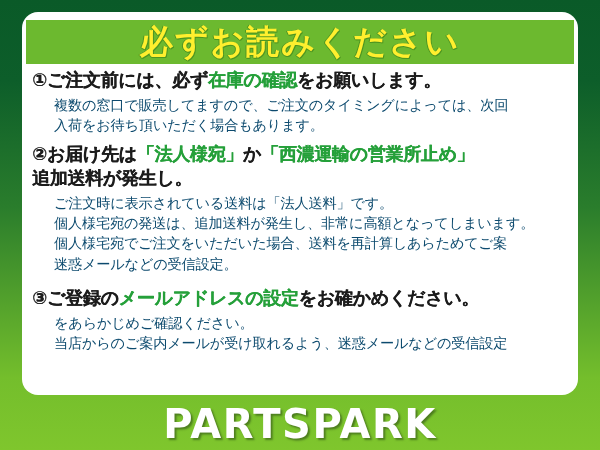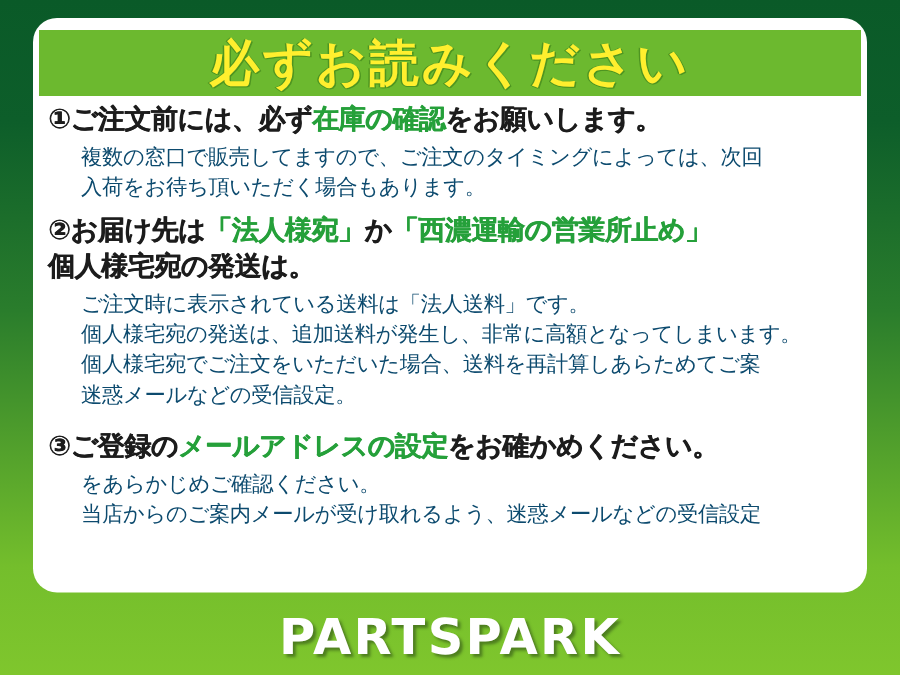--- a/index.html
+++ b/index.html
@@ -115,21 +115,21 @@
     top: 398px;
     width: 600px;
     height: 52px;
     display: flex;
     align-items: center;
     justify-content: center;
   }
 
   .brand {
     color: #ffffff;
-    font-size: 33px;
+    font-size: 40px;
     font-weight: bold;
     letter-spacing: 1.5px;
     text-shadow: 2px 2px 2px rgba(40,70,20,0.55);
   }
 </style>
 </head>
 <body>
 
 <div class="poster">
 
@@ -143,21 +143,21 @@
 
       <div class="item">
         <div class="item-head"><span>①</span><span>ご注文前には、必ず</span><span class="hl">在庫の確認</span><span>をお願いします。</span></div>
         <div class="item-sub sp-1">
           <div>複数の窓口で販売してますので、ご注文のタイミングによっては、次回</div>
           <div>入荷をお待ち頂いただく場合もあります。</div>
         </div>
       </div>
 
       <div class="item sp-2">
-        <div class="item-head wrap"><span>②</span><span>お届け先は</span><span class="hl">「法人様宛」</span><span>か</span><span class="hl">「西濃運輸の営業所止め」</span><br><span>個人様宅宛の発送は。</span></div>
+        <div class="item-head wrap"><span>②</span><span>お届け先は</span><span class="hl">「法人様宛」</span><span>か</span><span class="hl">「西濃運輸の営業所止め」</span><br><span>追加送料が発生し。</span></div>
         <div class="item-sub sp-1">
           <div>ご注文時に表示されている送料は「法人送料」です。</div>
           <div>個人様宅宛の発送は、追加送料が発生し、非常に高額となってしまいます。</div>
           <div>個人様宅宛でご注文をいただいた場合、送料を再計算しあらためてご案</div>
           <div>迷惑メールなどの受信設定。</div>
         </div>
       </div>
 
       <div class="item sp-3">
         <div class="item-head"><span>③</span><span>ご登録の</span><span class="hl">メールアドレスの設定</span><span>をお確かめください。</span></div>

